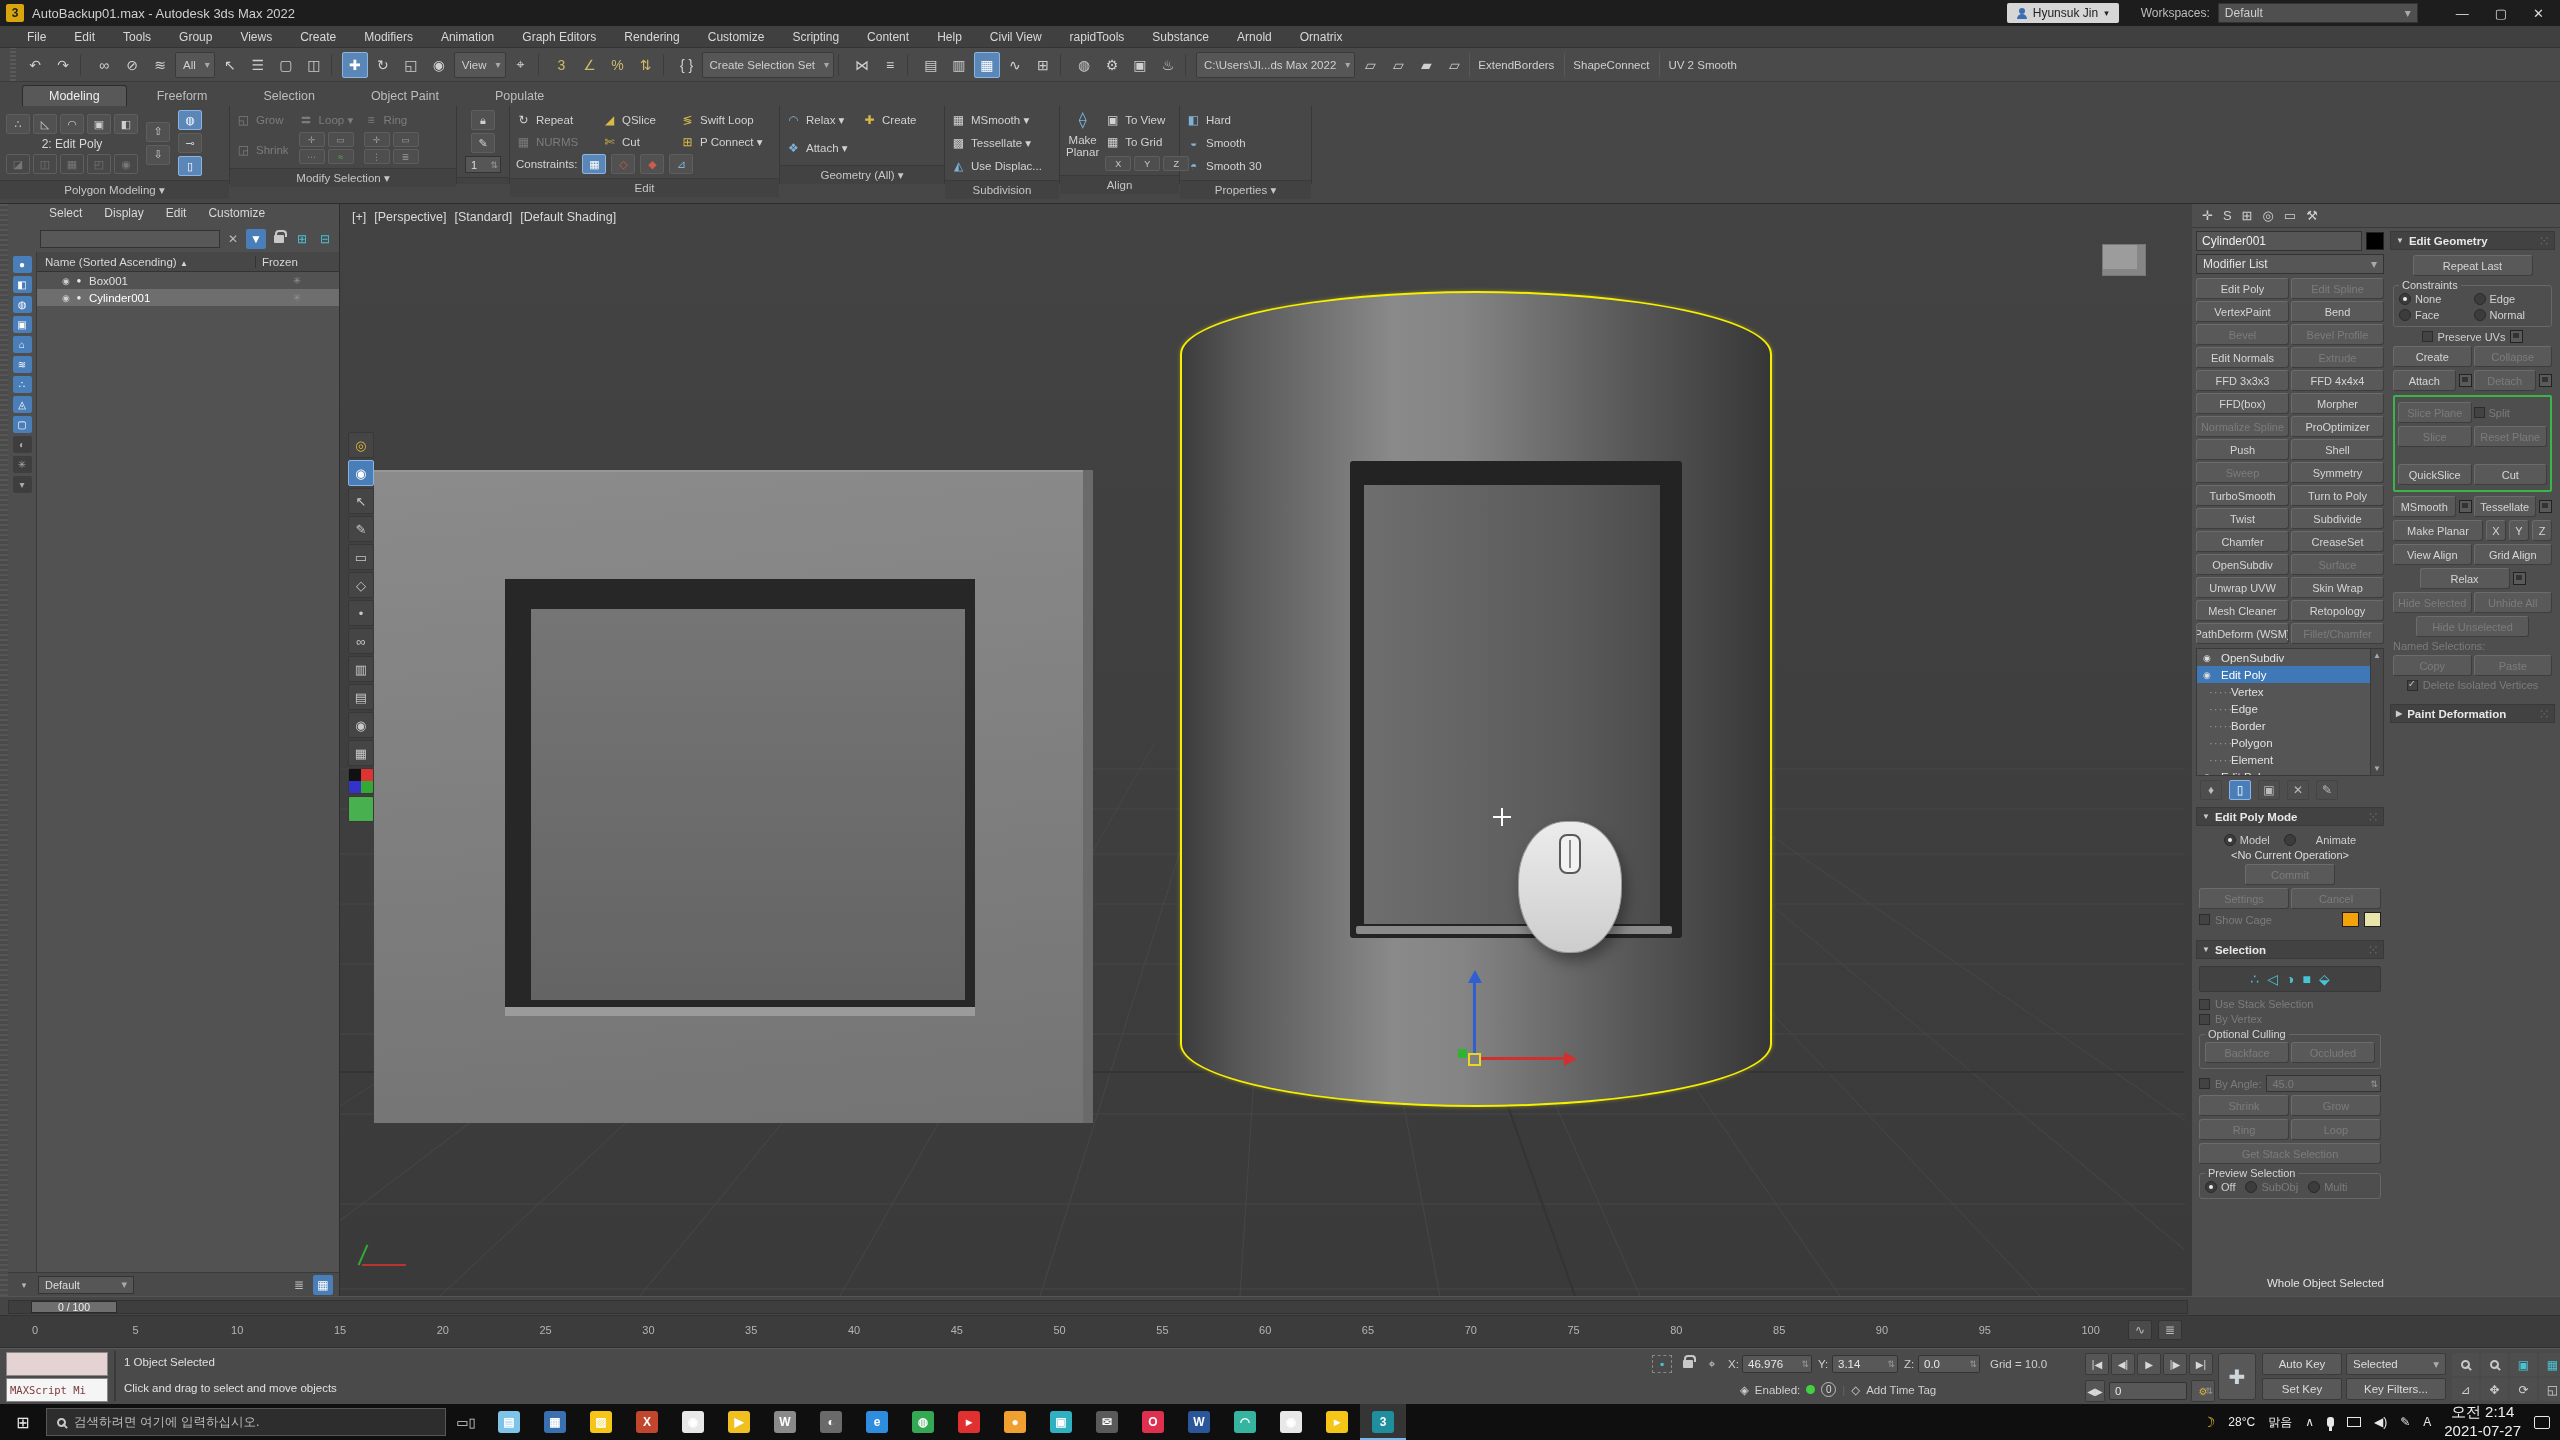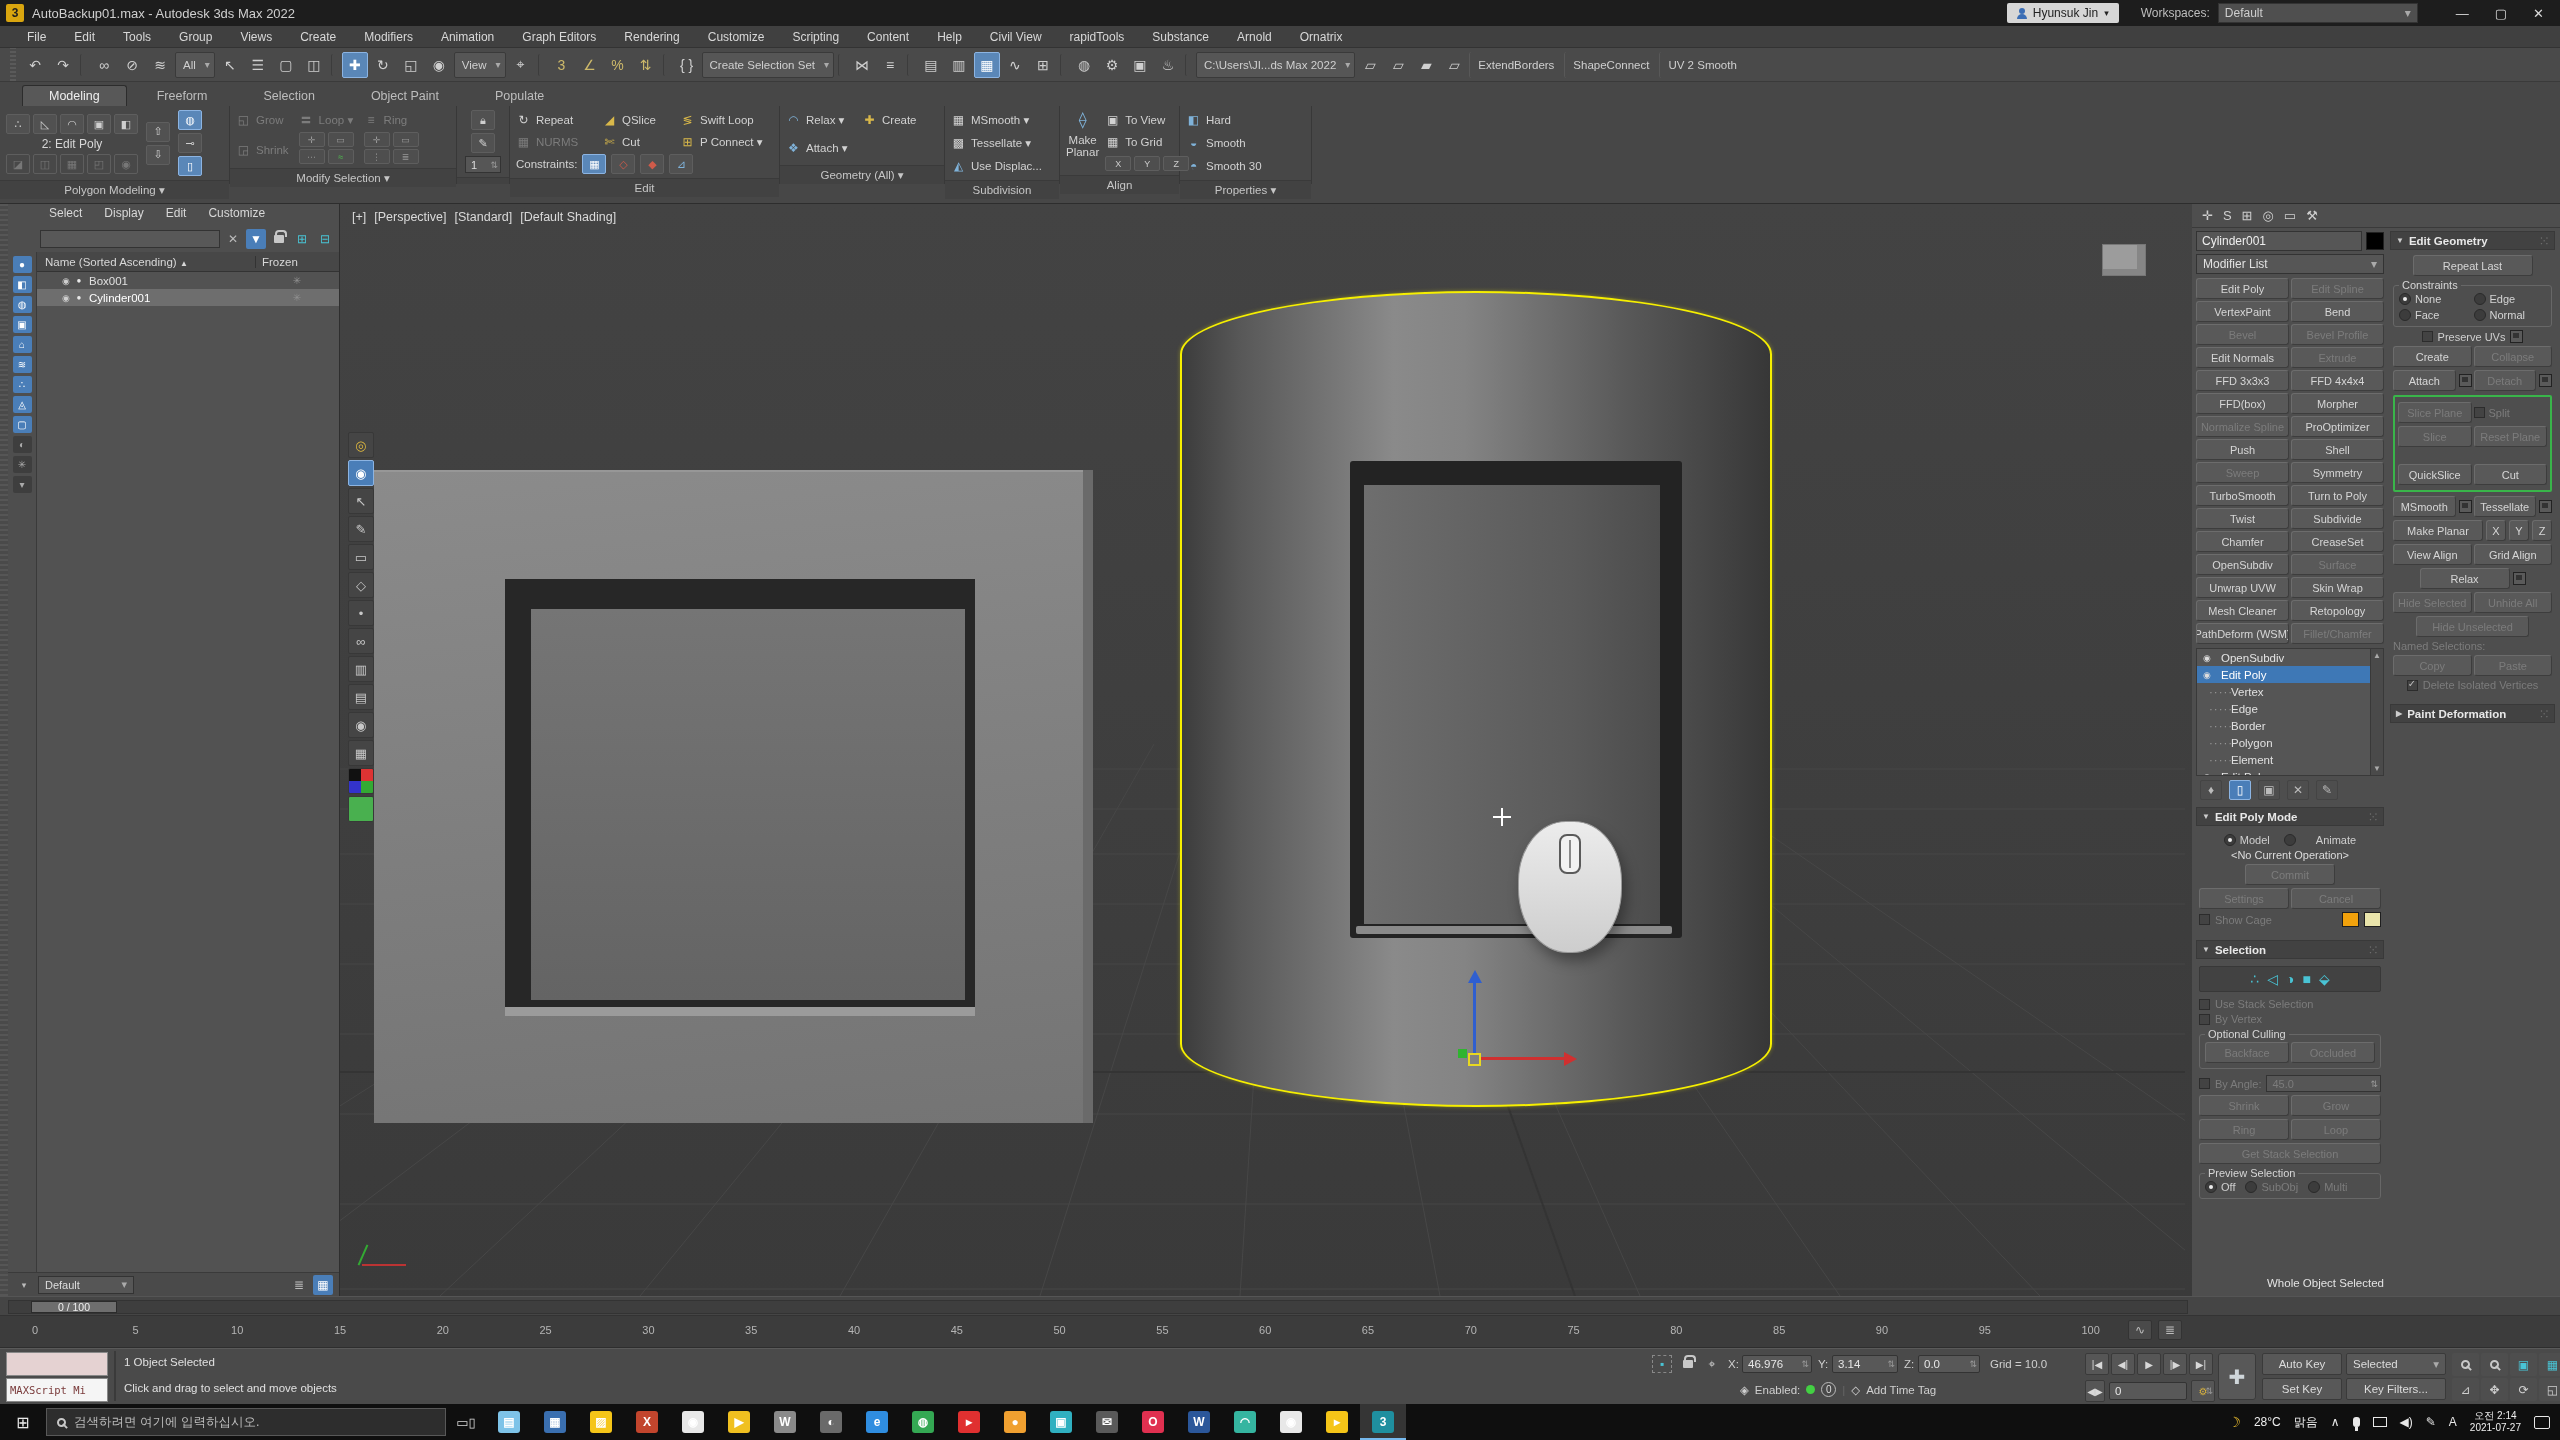--- a/index.html
+++ b/index.html
@@ -225,21 +225,21 @@
   .apps{display:flex;height:36px;align-items:center}
   .app{width:46px;height:36px;display:flex;align-items:center;justify-content:center}
   .app .aic{width:22px;height:22px;border-radius:3px;display:flex;align-items:center;justify-content:center;font-size:12px;font-weight:bold;color:#fff}
   .app.active{background:rgba(255,255,255,.16);box-shadow:inset 0 -2px 0 #76b9ed}
   .tray{margin-left:auto;display:flex;align-items:center;gap:13px;padding-right:10px;color:#eee;font-size:12px}
   .moon{color:#f4c430;font-size:14px}
   .trayico{color:#e8e8e8;font-size:12px}
   .micico{width:7px;height:10px;background:#e8e8e8;border-radius:3px;position:relative;display:inline-block}
   .micico::after{content:"";position:absolute;left:2px;bottom:-4px;width:3px;height:4px;background:#e8e8e8}
   .monico{width:14px;height:10px;border:1.5px solid #e8e8e8;display:inline-block}
-  .clock{text-align:center;line-height:1.25;font-size:10px}
+  .clock{text-align:center;line-height:1.25;font-size:15px}
   .notif{width:16px;height:13px;border:1.5px solid #e8e8e8;border-radius:2px;position:relative}
 </style>
 </head>
 <body>
 
 <div id="titlebar" class="row">
   <span class="app-badge">3</span>
   <span class="title">AutoBackup01.max - Autodesk 3ds Max 2022</span>
   <span class="spacer"></span>
   <span class="user-chip">

